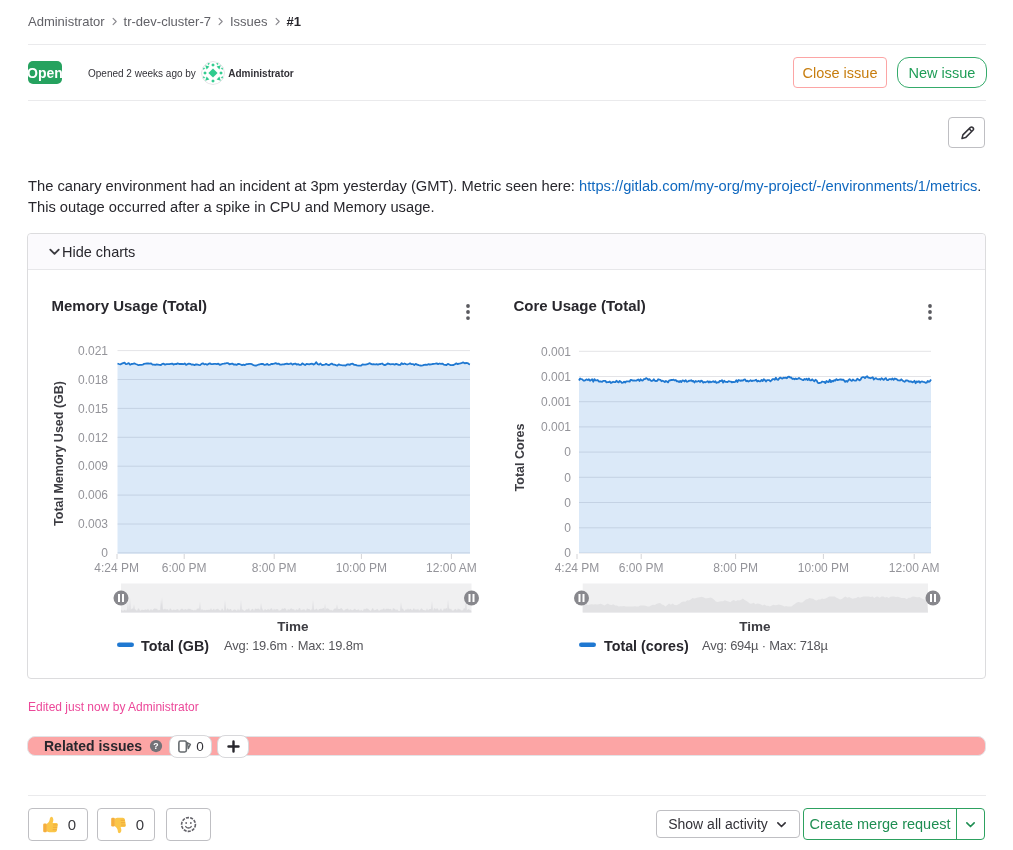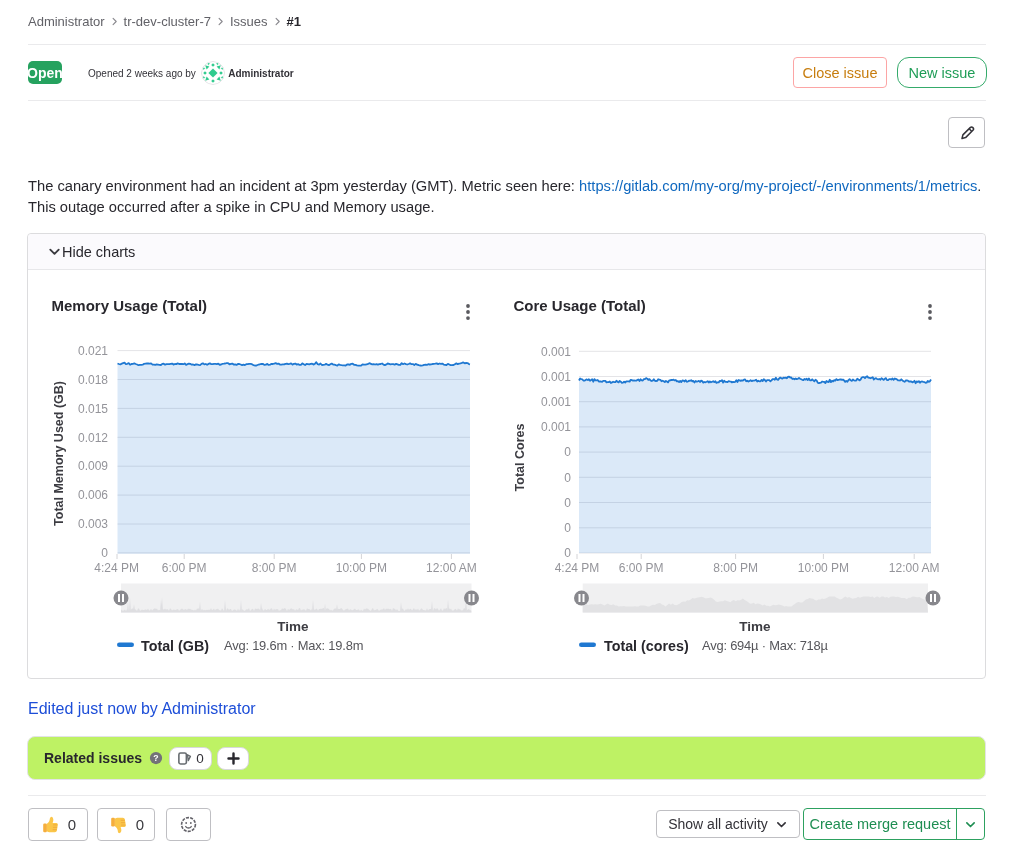--- a/index.html
+++ b/index.html
@@ -171,23 +171,23 @@
 <circle cx="905.0" cy="328" r="7.5" fill="#88888d"></circle>
 <rect x="902.0" y="324" width="2" height="8" fill="#fff"></rect>
 <rect x="906.0" y="324" width="2" height="8" fill="#fff"></rect>
 <text x="727" y="360.5" font-size="13.5" font-weight="bold" fill="#3c3c42" text-anchor="middle">Time</text>
 <rect x="551" y="372.5" width="17" height="4.6" rx="2.3" fill="#1f78d1"></rect>
 <text x="576" y="380.5" font-size="14.3" font-weight="bold" fill="#28272d">Total (cores)</text>
 <text x="674" y="380" font-size="12.9" letter-spacing="-0.2" fill="#55555a">Avg: 694µ · Max: 718µ</text>
 </svg>
   </div>
 
-  <div class="abs" style="left:28px;top:700px;font-size:16px;color:#1d4ed8">Edited just now by Administrator</div>
-
-  <div class="abs" style="left:27px;top:736px;width:959px;height:44px;border:1px solid #e3e3e6;border-radius:8px;background:#bef264;display:flex;align-items:center;padding-left:16px">
+  <div class="abs" style="left:28px;top:700px;font-size:12px;color:#ec4899">Edited just now by Administrator</div>
+
+  <div class="abs" style="left:27px;top:736px;width:959px;height:20px;border:1px solid #e3e3e6;border-radius:8px;background:#fca5a5;display:flex;align-items:center;padding-left:16px">
     <span style="font-size:14px;font-weight:bold;color:#28272d">Related issues</span>
     <span style="margin-left:7px;display:flex;align-items:center">
         <svg width="14" height="14" viewBox="0 0 16 16" style="vertical-align:-2px">
           <circle cx="8" cy="8" r="7" fill="#737278"></circle>
           <text x="8" y="11.4" font-size="10" font-weight="bold" fill="#fff" text-anchor="middle" font-family="'Liberation Sans',sans-serif">?</text>
         </svg>
       </span>
     <span class="btn" style="margin-left:6px;width:43px;height:23px;border-radius:8px;border-color:#d8d8db;display:inline-flex;gap:4px;font-size:13.5px"><svg width="15" height="15" viewBox="0 0 16 16">
           <rect x="2" y="2.2" width="8" height="11.6" rx="1.8" fill="none" stroke="#666b6f" stroke-width="1.7"></rect>
           <path d="M11.2 4 14.3 5.8 12 10.2z" fill="none" stroke="#666b6f" stroke-width="1.5" stroke-linejoin="round"></path>

